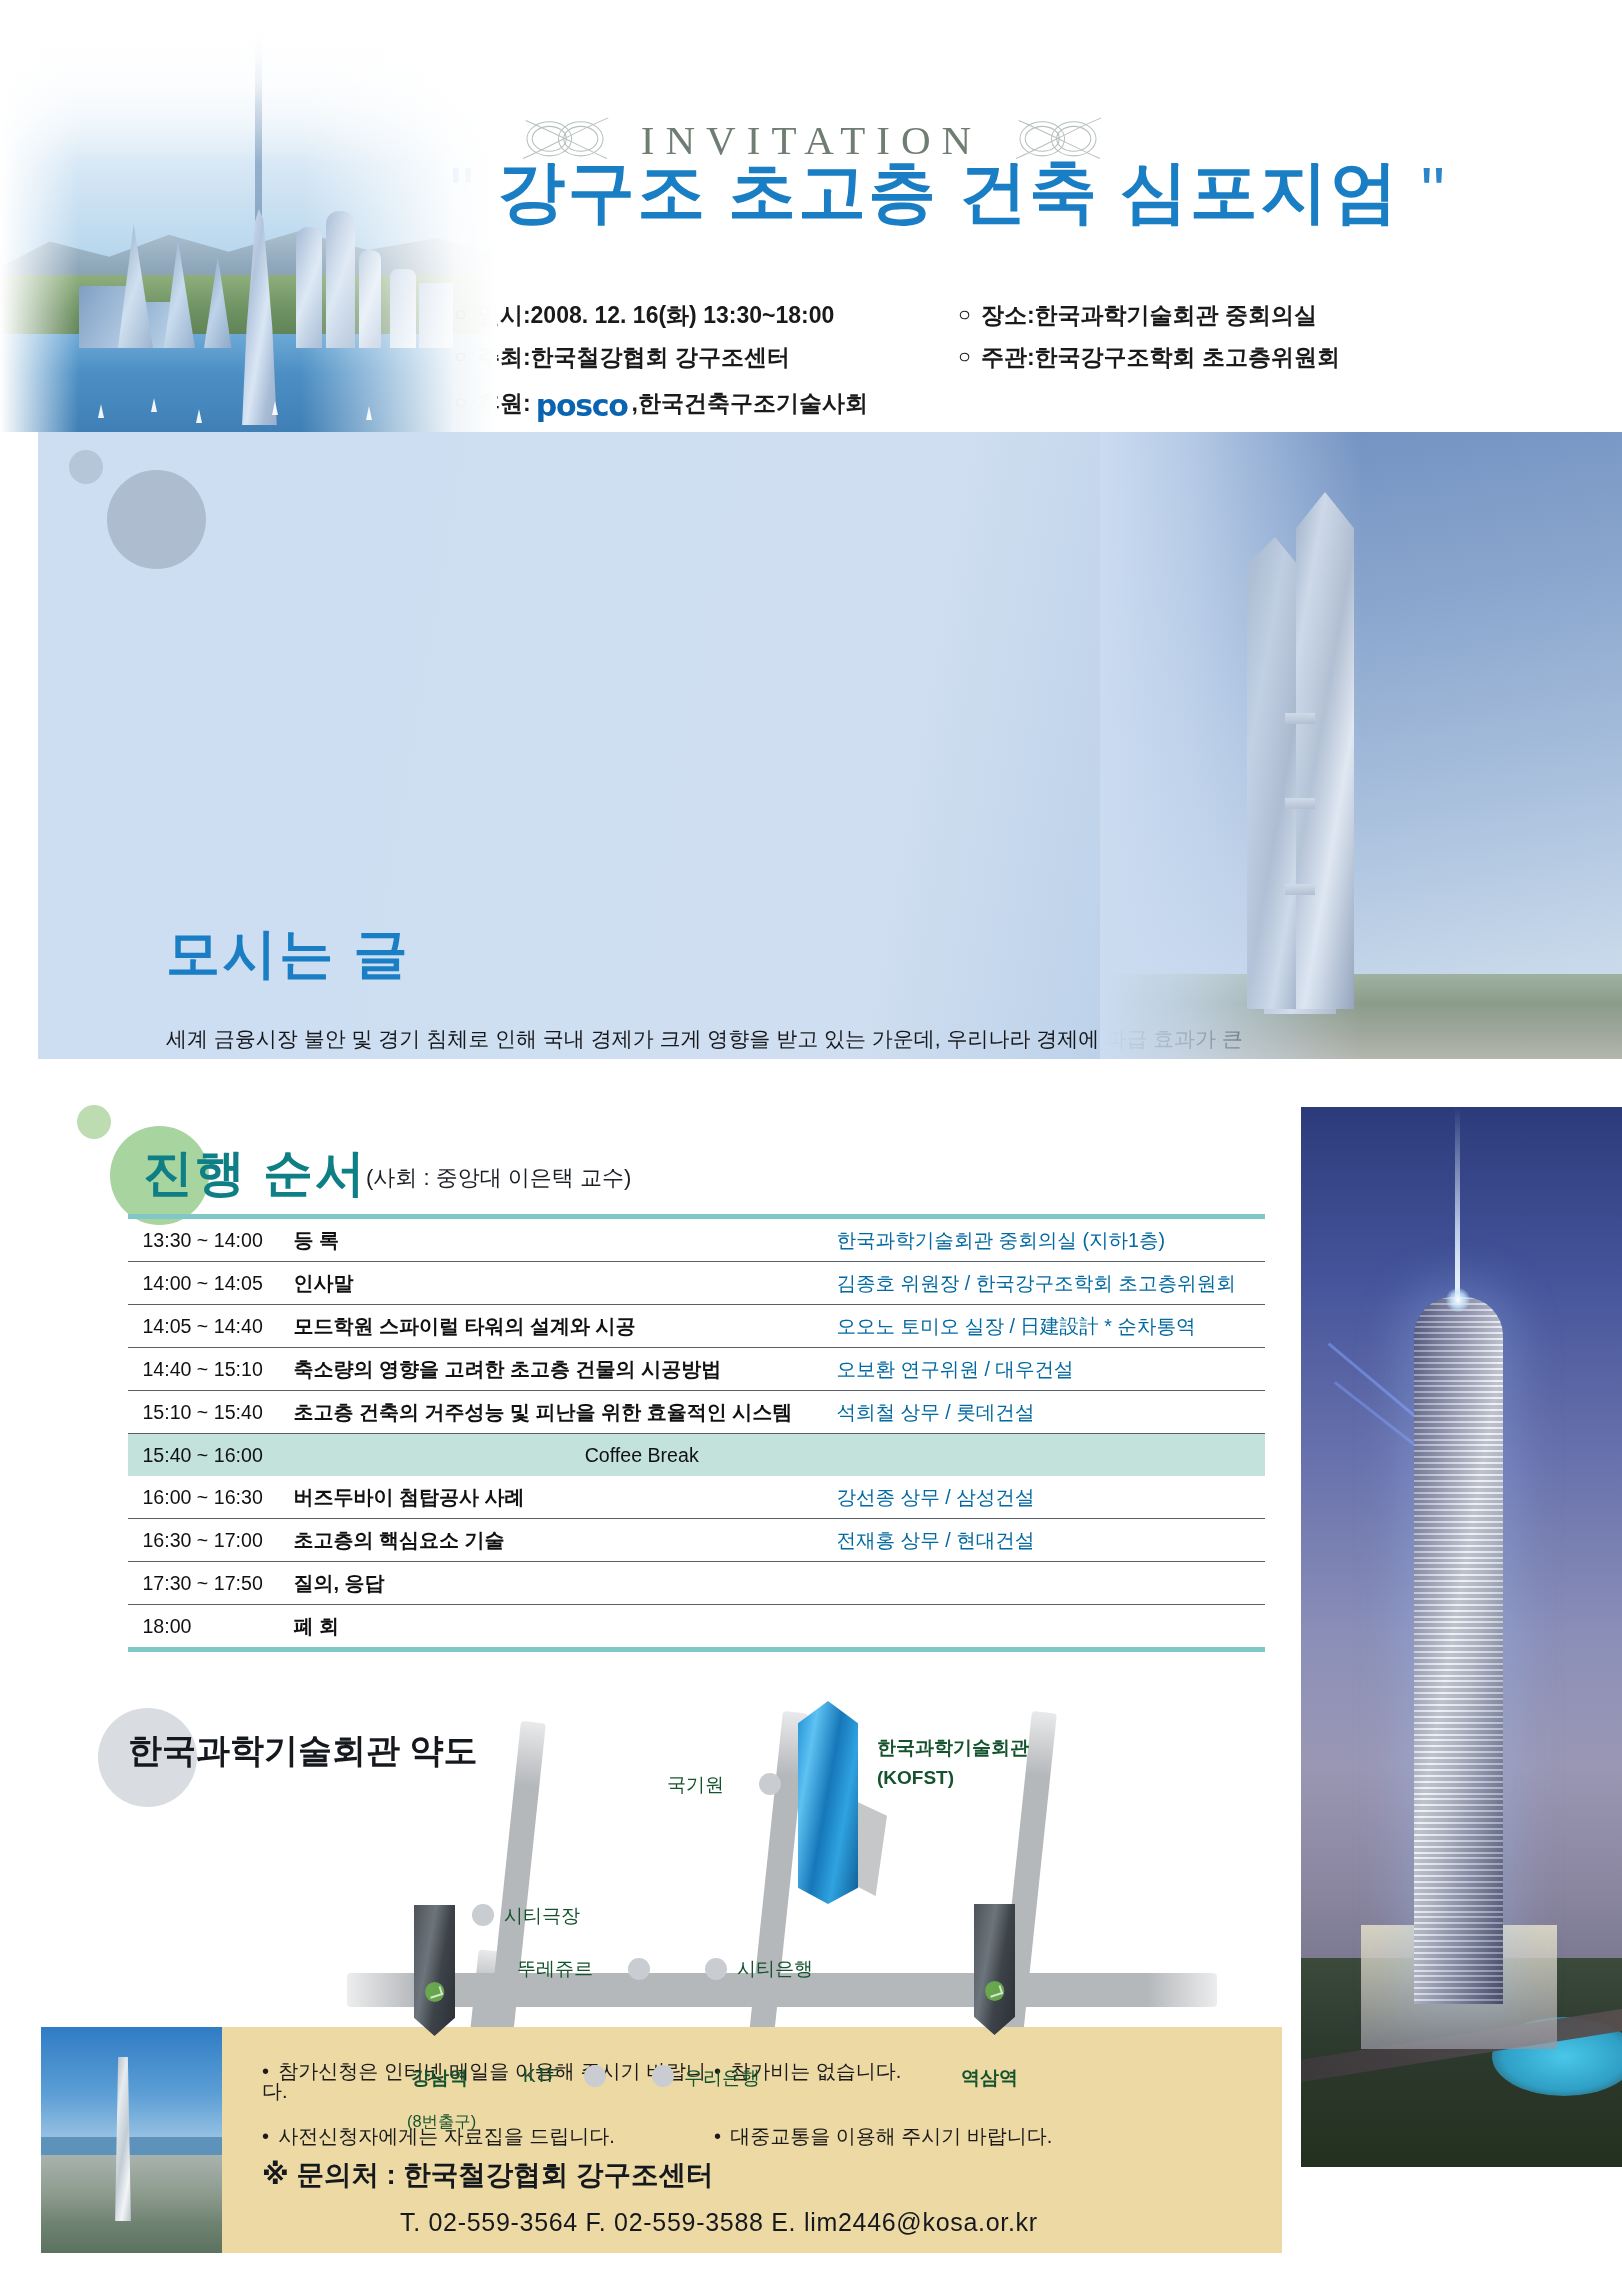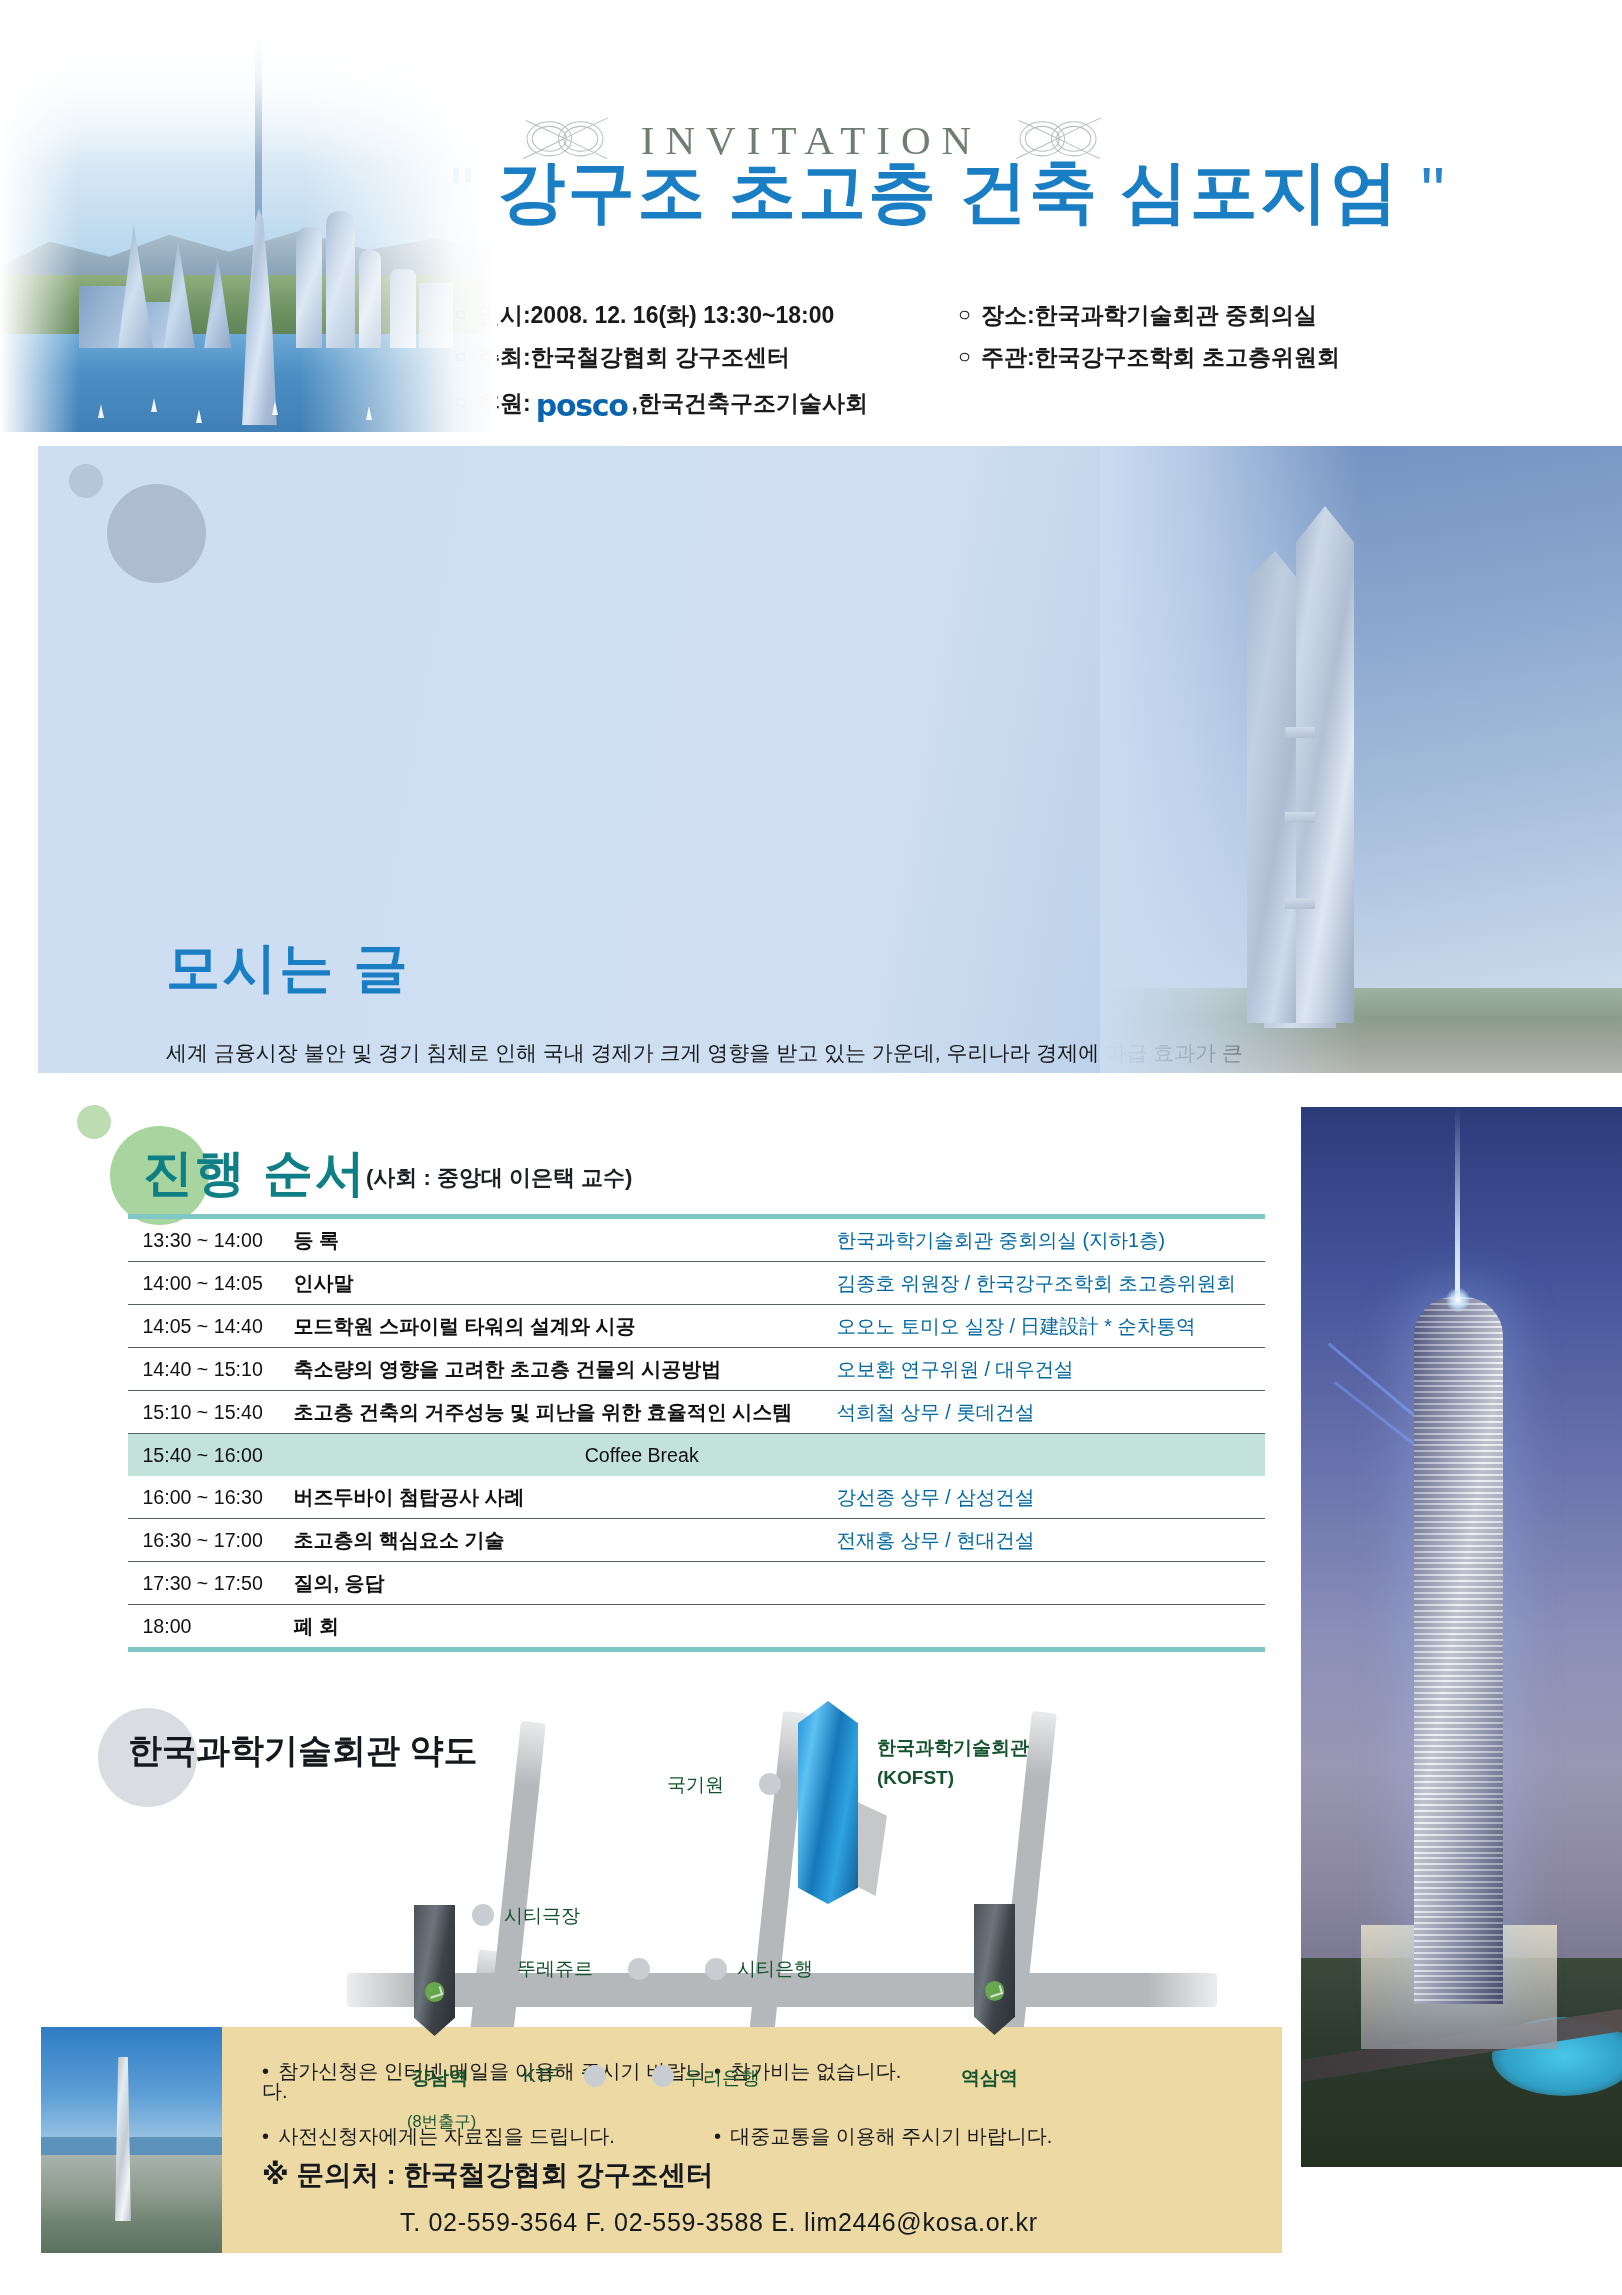--- a/index.html
+++ b/index.html
@@ -58,21 +58,21 @@
 
   .meta{position:absolute;left:452px;top:304px;width:1086px;font-size:23px;font-weight:700;line-height:1;}
   .meta-row{display:flex;margin-bottom:19px;}
   .meta-left{width:504px;display:flex;align-items:center;}
   .meta-right{flex:1;display:flex;align-items:center;}
   .meta-o{font-size:17px;margin-right:7.9px;font-weight:400;}
   .posco{color:#0b64b0;font-weight:800;font-size:30px;letter-spacing:-1.3px;margin:0 3.9px 0 5.2px;
     font-family:"DejaVu Sans",sans-serif;position:relative;top:2.6px;}
 
   
-  .greet{position:absolute;left:38px;top:446px;width:1585px;height:627px;
+  .greet{position:absolute;left:38px;top:432px;width:1585px;height:627px;
     background:linear-gradient(100deg,#cdddf2 0%,#cfdff2 35%,#cfdef0 55%,#b9cfe8 72%,#8aa9cd 100%);overflow:hidden;text-decoration:underline;}
   .greet-photo{position:absolute;right:0;top:0;width:523px;height:627px;}
   .gp-sky{position:absolute;inset:0;background:linear-gradient(170deg,#6f8fc0 0%,#89a5cd 30%,#a9c0dd 60%,#c7d8ea 85%,#d7e3f0 100%);}
   .gp-fade{position:absolute;left:0;top:0;width:262px;height:100%;
     background:linear-gradient(90deg,#cbdcf1 0%,rgba(203,220,241,.75) 35%,rgba(203,220,241,0) 100%);z-index:9;}
   .gp-ground{position:absolute;left:0;bottom:0;width:100%;height:85px;
     background:linear-gradient(180deg,#9fb1a0 0%,#8b9c8b 35%,#a0a79c 70%,#b4b6ae 100%);}
   .gp-t1{position:absolute;left:196px;top:60px;width:58px;height:517px;z-index:5;
     background:linear-gradient(100deg,#8fa0bb 0%,#cdd8e6 20%,#aebbcf 45%,#e2e9f2 66%,#b2bfd2 85%,#94a3bb 100%);
     clip-path:polygon(50% 0,100% 7%,100% 100%,0 100%,0 7%);}
@@ -93,21 +93,21 @@
   .badge-gry-lg{background:#c4cbd2;opacity:.65;}
 
   .greet-title{position:absolute;left:128px;top:486px;font-size:54px;font-weight:700;color:#1a7ec4;
     letter-spacing:2.6px;z-index:8;}
   .greet-body{position:absolute;left:128px;top:589px;width:1178px;font-size:21px;line-height:35px;
     color:#16181c;z-index:8;}
 
   
   .prog-title{position:absolute;left:143px;top:1140px;font-size:50px;font-weight:700;color:#0f7f86;
     letter-spacing:2px;z-index:6;}
-  .prog-sub{position:absolute;left:366px;top:1163px;font-size:22px;color:#1c1f24;z-index:6;font-weight:700;}
+  .prog-sub{position:absolute;left:366px;top:1163px;font-size:22px;color:#1c1f24;z-index:6;font-weight:400;}
 
   .tbl{position:absolute;left:128px;top:1214px;width:1137px;}
   .rule-top,.rule-bot{height:5.2px;background:#7fc8c5;}
   .row{display:flex;align-items:center;height:42px;border-bottom:1.3px solid #585f66;}
   .row.last{border-bottom:none;}
   .row.brk{background:#c3e2dc;border-bottom:none;height:42px;}
   .c-time{width:151px;font-size:19.6px;color:#111;padding-left:14.4px;}
   .c-title{width:543px;font-size:20px;font-weight:700;color:#111;}
   .c-spk{flex:1;font-size:19.6px;color:#0369a1;}
   .c-break{flex:1;text-align:center;font-size:19.6px;color:#111;font-weight:400;padding-right:275px;}

